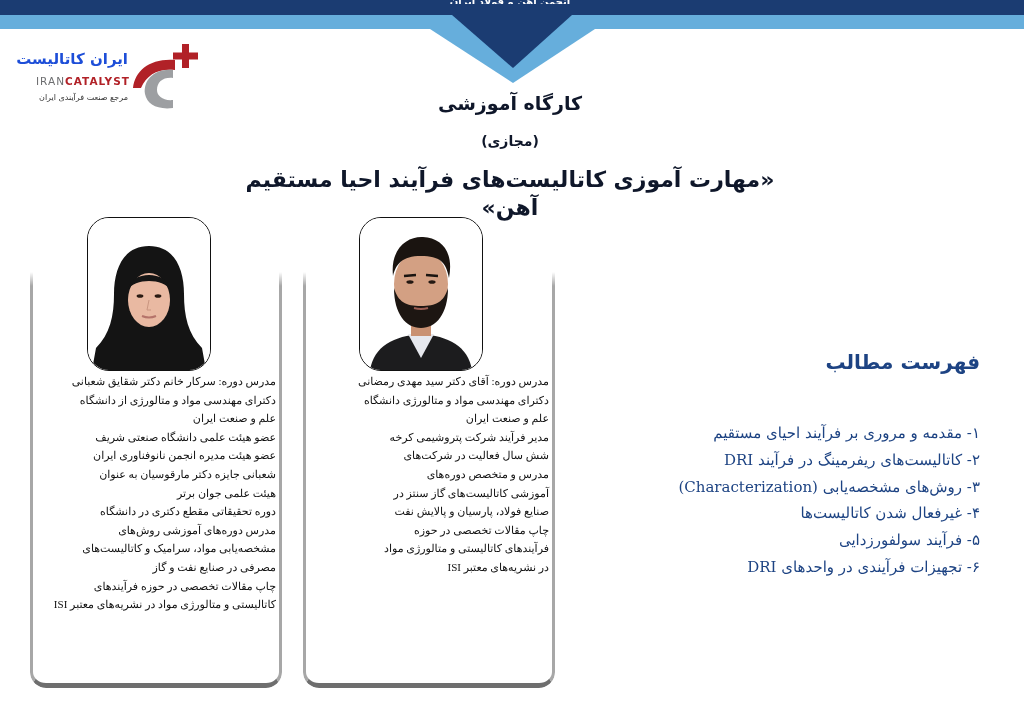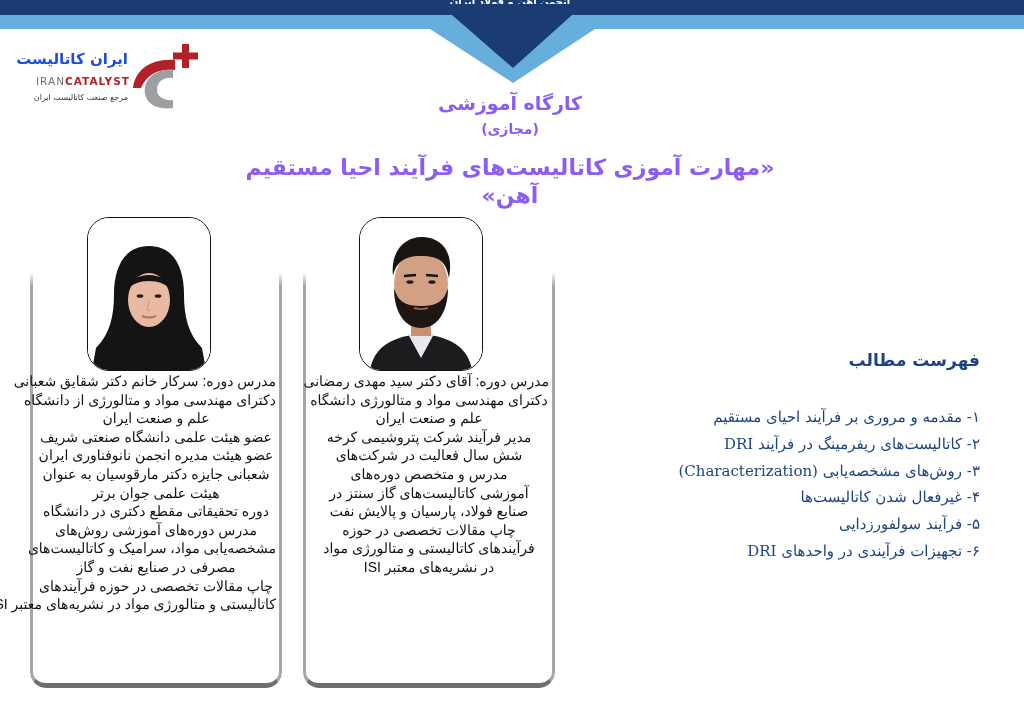--- a/index.html
+++ b/index.html
@@ -54,27 +54,27 @@
       position: absolute; right: 72px; top: 53px;
       font-size: 8px; color: #333; white-space: nowrap;
     }
     .logo-mark {
       position: absolute; left: 95px; top: 0; width: 75px; height: 72px;
     }
 
     
     .title-block {
       position: absolute; left: 220px; top: 88px; width: 580px; text-align: center;
-      color: #8b5cf6;
+      color: #0f172a;
     }
     .title-kind {
       font-size: 19px; font-weight: bold; line-height: 26px; margin-top: 2px;
     }
     .title-mode {
-      font-size: 14px; font-weight: bold; line-height: 18px; margin-top: 4px;
+      font-size: 14px; font-weight: bold; line-height: 18px; margin-top: 16px;
     }
     .title-main {
       font-size: 22px; font-weight: bold; line-height: 28px; margin-top: 16px;
       font-family: "DejaVu Sans", sans-serif; letter-spacing: -0.3px;
     }
 
     
     .card {
       position: absolute; top: 272px; width: 252px; height: 416px;
     }
@@ -95,34 +95,34 @@
       position: absolute; width: 122px; height: 152px;
       border: 1.5px solid #111; border-radius: 22px;
       overflow: hidden; background: #ffffff;
     }
     .photo-left { left: 87px; top: 217px; }
     .photo-right { left: 359px; top: 217px; }
     .photo svg { display: block; width: 100%; height: 100%; }
 
     .bio {
       position: absolute; top: 100px; left: 6px; right: 6px;
-      text-align: center; direction: rtl;
-      font-family: Liberation Sans, sans-serif; font-size: 14px; line-height: 18.6px;
+      text-align: right; direction: rtl;
+      font-family: Liberation Serif, serif; font-size: 11px; line-height: 18.6px;
       color: #111;
     }
     .bio div { white-space: nowrap; }
 
     
     .toc-title {
       position: absolute; right: 44px; top: 350px;
-      font-size: 17px; font-weight: bold; color: #1d4383;
+      font-size: 20px; font-weight: bold; color: #1d4383;
       direction: rtl; white-space: nowrap;
     }
     .toc-list {
-      position: absolute; right: 44px; top: 404px; width: 400px;
+      position: absolute; right: 44px; top: 420px; width: 400px;
       direction: rtl; text-align: right;
       font-family: "DejaVu Serif", serif; font-size: 15px; line-height: 26.8px;
       color: #1d4383;
     }
     .toc-list div { white-space: nowrap; }
   </style>
 </head>
 <body>
 
 <div class="band-dark"></div>
@@ -130,21 +130,21 @@
 <svg class="chevron" viewBox="0 0 1024 90" preserveAspectRatio="none">
   <polygon points="430,29 595,29 513,83" fill="#66aedc"></polygon>
   <polygon points="452,15 572,15 513,68" fill="#1b3c72"></polygon>
   <rect x="440" y="0" width="144" height="15" fill="#1b3c72"></rect>
 </svg>
 <div class="org-name rtl">انجمن آهن و فولاد ایران</div>
 
 <div class="logo">
   <div class="logo-fa rtl">ایران کاتالیست</div>
   <div class="logo-en"><span>IRAN</span><b>CATALYST</b></div>
-  <div class="logo-tag rtl">مرجع صنعت کاتالیست ایران</div>
+  <div class="logo-tag rtl">مرجع صنعت فرآیندی ایران</div>
   <svg class="logo-mark" viewBox="0 0 75 72">
 
     <rect x="57" y="4" width="7" height="24" fill="#b12127"></rect>
     <rect x="48" y="12.5" width="25" height="7" fill="#b12127"></rect>
 
     <path d="M8,48 C10,30 26,18 50,20 L50,30 C34,28 22,34 16,48 Z" fill="#b12127"></path>
 
     <path d="M48,30 C30,28 18,40 20,54 C22,64 32,70 48,68 L48,60 C38,61 32,56 32,50 C32,42 38,37 48,38 Z" fill="#9d9fa2"></path>
   </svg>
 </div>

